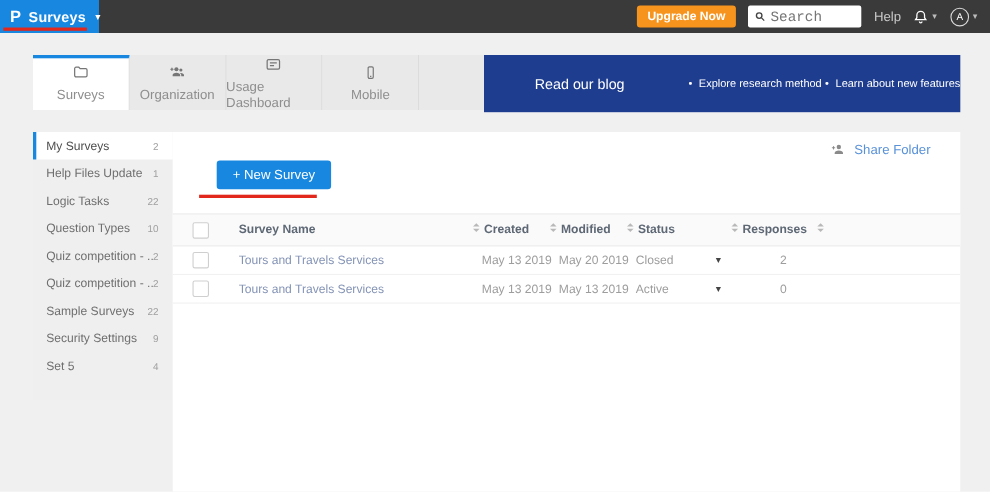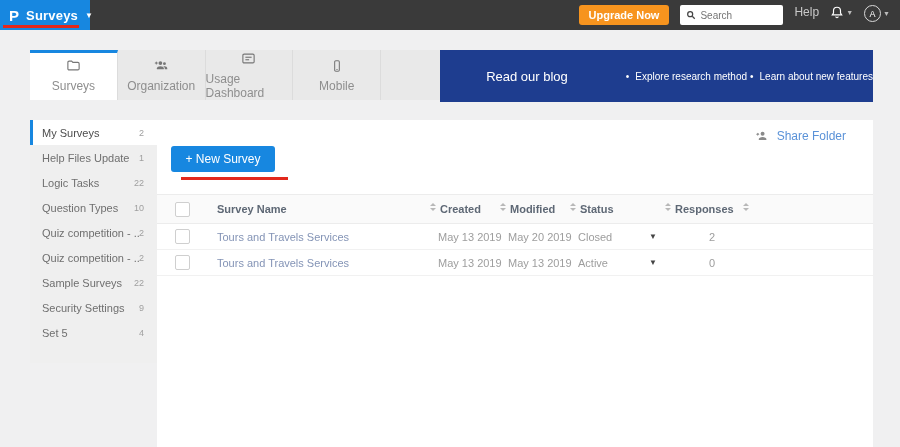--- a/index.html
+++ b/index.html
@@ -20,35 +20,35 @@
     width:90px; height:30px; background:#1787e0; position:relative;
     display:flex; align-items:center; gap:7px; padding-left:9px;
   }
   .brand-logo { color:#fff; font-size:15px; font-weight:bold; line-height:1; }
   .brand-label { color:#fff; font-size:13px; font-weight:bold; letter-spacing:.2px; }
   .brand-caret { color:#fff; font-size:8px; }
   .brand-underline {
     position:absolute; left:3px; bottom:2px; width:76px; height:3px; background:#e2281c;
   }
   .topbar-right {
-    margin-left:auto; display:flex; align-items:flex-start; gap:11px; padding-right:10px;
+    margin-left:auto; display:flex; align-items:center; gap:11px; padding-right:10px;
   }
   .upgrade-btn {
     background:#f7941e; color:#fff; font-size:11px; font-weight:bold;
     padding:4px 10px; border-radius:3px; border:none; cursor:pointer;
     font-family:inherit;
   }
   .searchbox {
     width:103px; height:20px; background:#fff; border-radius:2px;
     display:flex; align-items:center; gap:4px; padding:0 6px;
   }
   .searchbox svg { flex:none; }
   .searchbox input {
-    border:none; outline:none; width:100%; font-size:10px; color:#333;
-    font-family:Liberation Sans, sans-serif; background:transparent;
+    border:none; outline:none; width:100%; font-size:13px; color:#333;
+    font-family:Liberation Mono, monospace; background:transparent;
   }
   .help-link { color:#c9c9c9; font-size:12px; }
   .icon-group { display:flex; align-items:center; gap:2px; }
   .small-caret { color:#bbb; font-size:7px; }
   .avatar {
     width:17px; height:17px; border-radius:50%; border:1.5px solid #d9d9d9;
     color:#fff; font-size:9px; display:flex; align-items:center; justify-content:center;
   }
 
   
@@ -99,21 +99,21 @@
     position:absolute; left:157px; top:120px; width:716px; height:327px;
     background:#fff;
   }
   .share-folder {
     position:absolute; top:9px; right:27px; display:flex; align-items:center; gap:7px;
     cursor:pointer;
   }
   .share-folder .share-icon { color:#8a8a8a; height:14px; display:flex; }
   .share-folder .share-label { color:#5a92d8; font-size:12px; }
   .new-survey-btn {
-    position:absolute; top:26px; left:14px; width:104px; height:26px;
+    position:absolute; top:26px; left:40px; width:104px; height:26px;
     background:#1787e0; color:#fff; font-size:12px; border:none; border-radius:3px;
     cursor:pointer; font-family:inherit;
   }
   .new-survey-underline {
     position:absolute; top:57px; left:24px; width:107px; height:3px; background:#e2281c;
   }
 
   
   .survey-table { position:absolute; top:74px; left:0; width:716px; }
   .tr {

